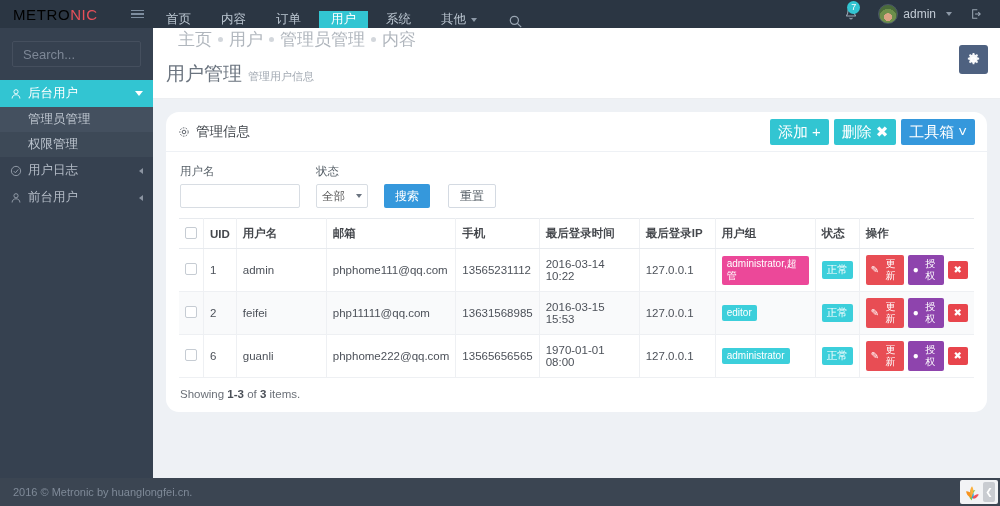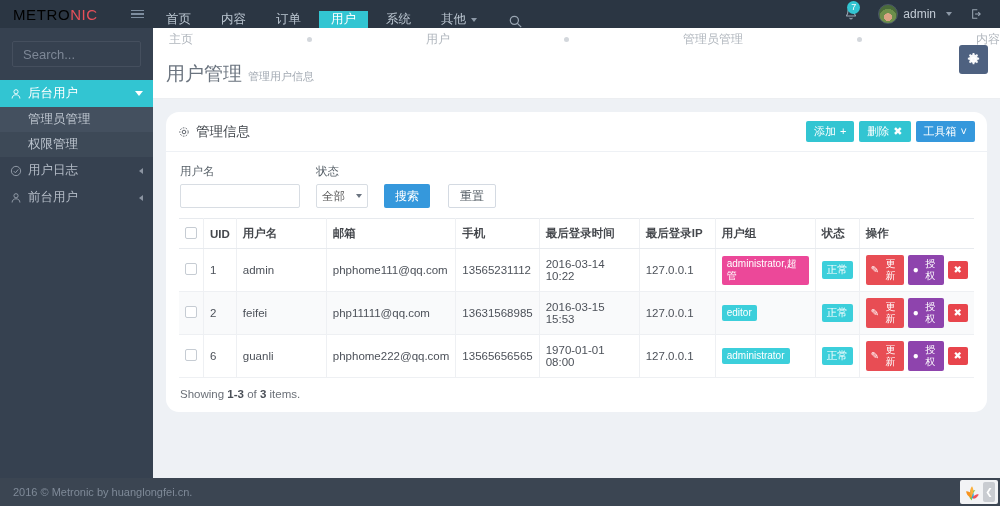--- a/index.html
+++ b/index.html
@@ -108,21 +108,21 @@
   }
   .sub-item.sel { background: #44505f; }
 
   
   .content {
     position: absolute; top: 28px; left: 153px; right: 0; bottom: 0;
     background: #ffffff;
   }
   .breadcrumb {
     height: 23px; display: flex; align-items: center; gap: 6px;
-    padding-left: 16px; color: #b0b6bd; font-size: 12px; justify-content: space-between;
+    padding-left: 25px; color: #b0b6bd; font-size: 17px;
   }
   .bc-dot { width: 5px; height: 5px; border-radius: 50%; background: #d3d7dc; display:inline-block; }
   .bc-link { cursor: pointer; }
   .page-head {
     padding: 10px 13px 11px 13px; border-bottom: 1px solid #eceef1;
     display: flex; align-items: baseline; gap: 6px; position: relative;
   }
   .page-title { font-size: 19px; color: #6b747f; font-weight: 400; }
   .page-sub { font-size: 11px; color: #a2a9b2; }
   .gear-btn {
@@ -133,21 +133,21 @@
 
   .page-body { background: #eef1f5; padding: 13px; height: 421px; }
   .portlet { background: #ffffff; border-radius: 13px; }
   .portlet-head {
     height: 40px; border-bottom: 1px solid #eef1f5;
     display: flex; align-items: center; padding: 0 12px;
   }
   .portlet-title { display: flex; align-items: center; gap: 6px; color: #3f444a; font-size: 13.5px; }
   .portlet-actions { margin-left: auto; display: flex; gap: 5px; }
   .btn {
-    border: 0; border-radius: 2px; color: #fff; font-size: 11px; padding: 4px 8px;
+    border: 0; border-radius: 2px; color: #fff; font-size: 15px; padding: 4px 8px;
     cursor: pointer; font-family: inherit; display: inline-flex; align-items: center; gap: 4px;
     line-height: 1.2;
   }
   .btn-teal { background: #32c5d2; }
   .btn-blue { background: #3598dc; }
   .btn-white {
     background: #ffffff; color: #555e66; border: 1px solid #d4dae2;
   }
 
   .filters { display: flex; align-items: flex-end; gap: 16px; padding: 12px 14px 10px 14px; }

